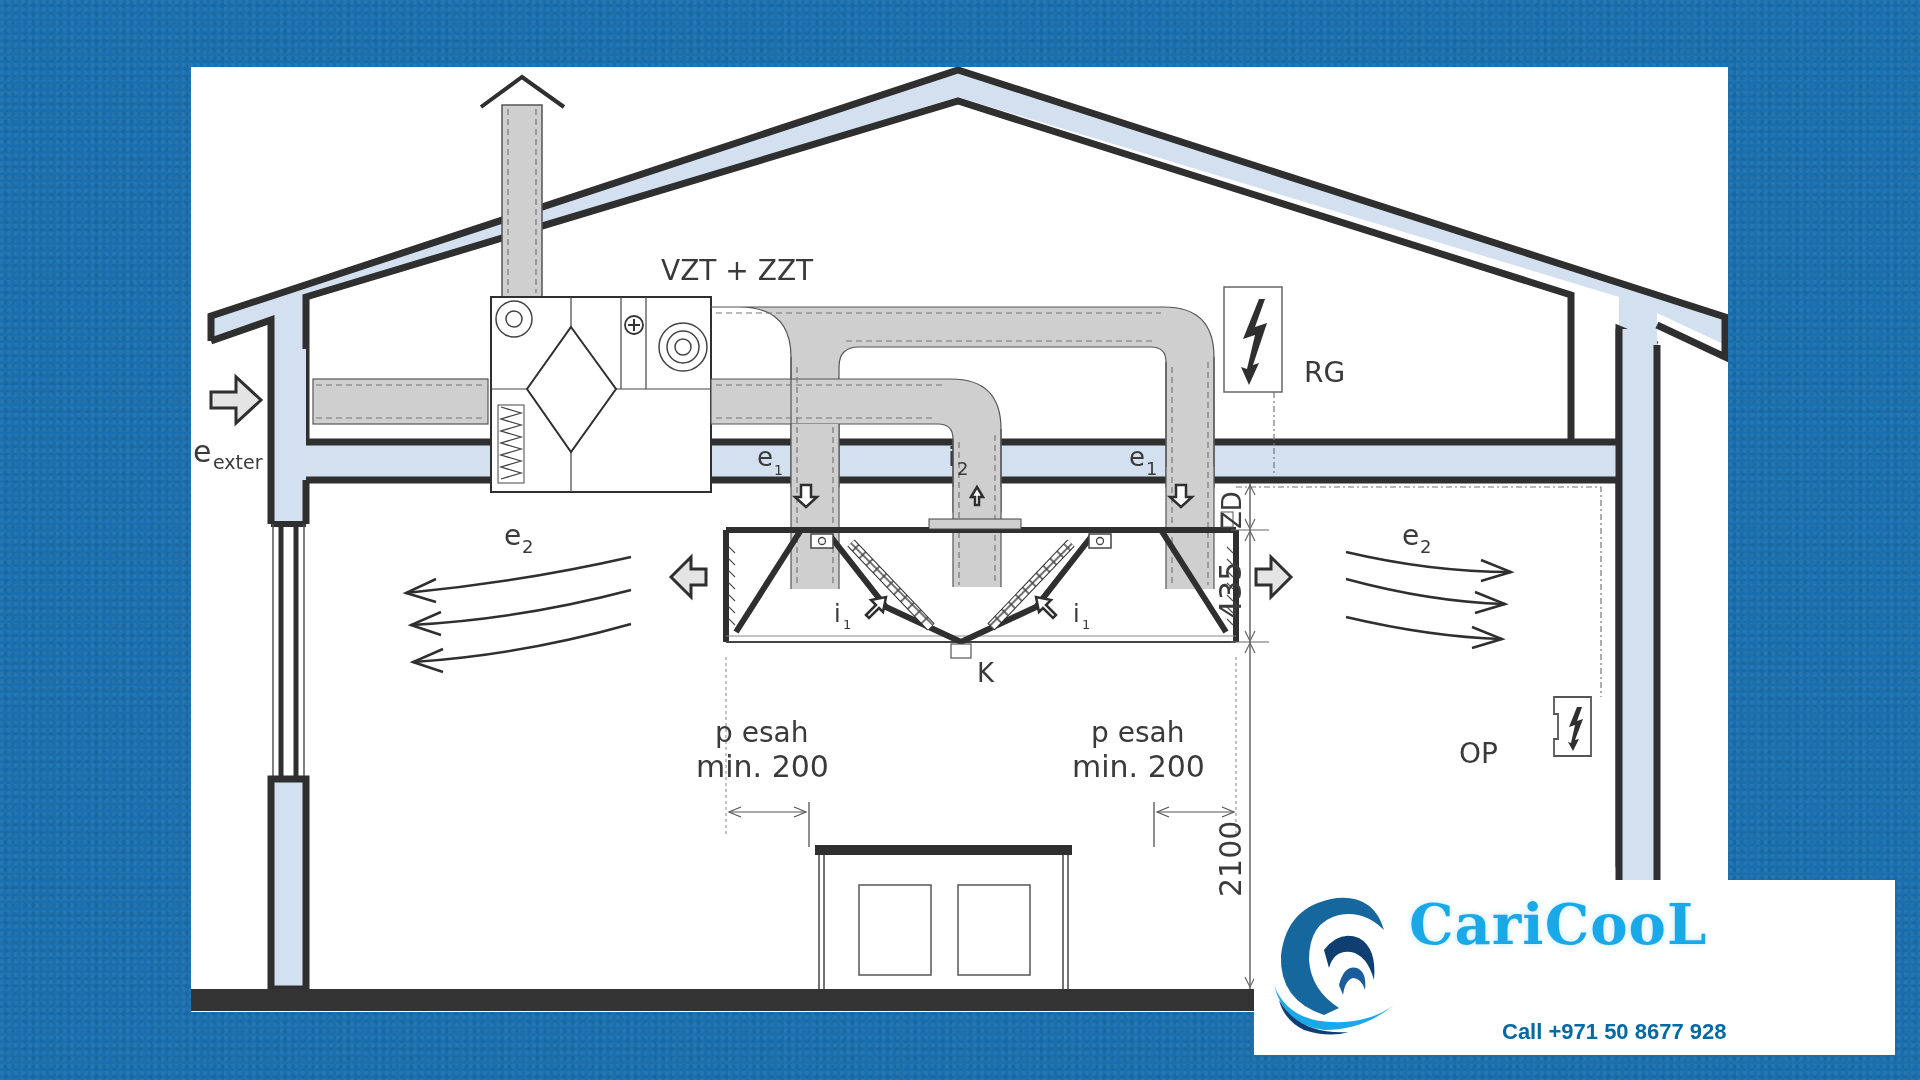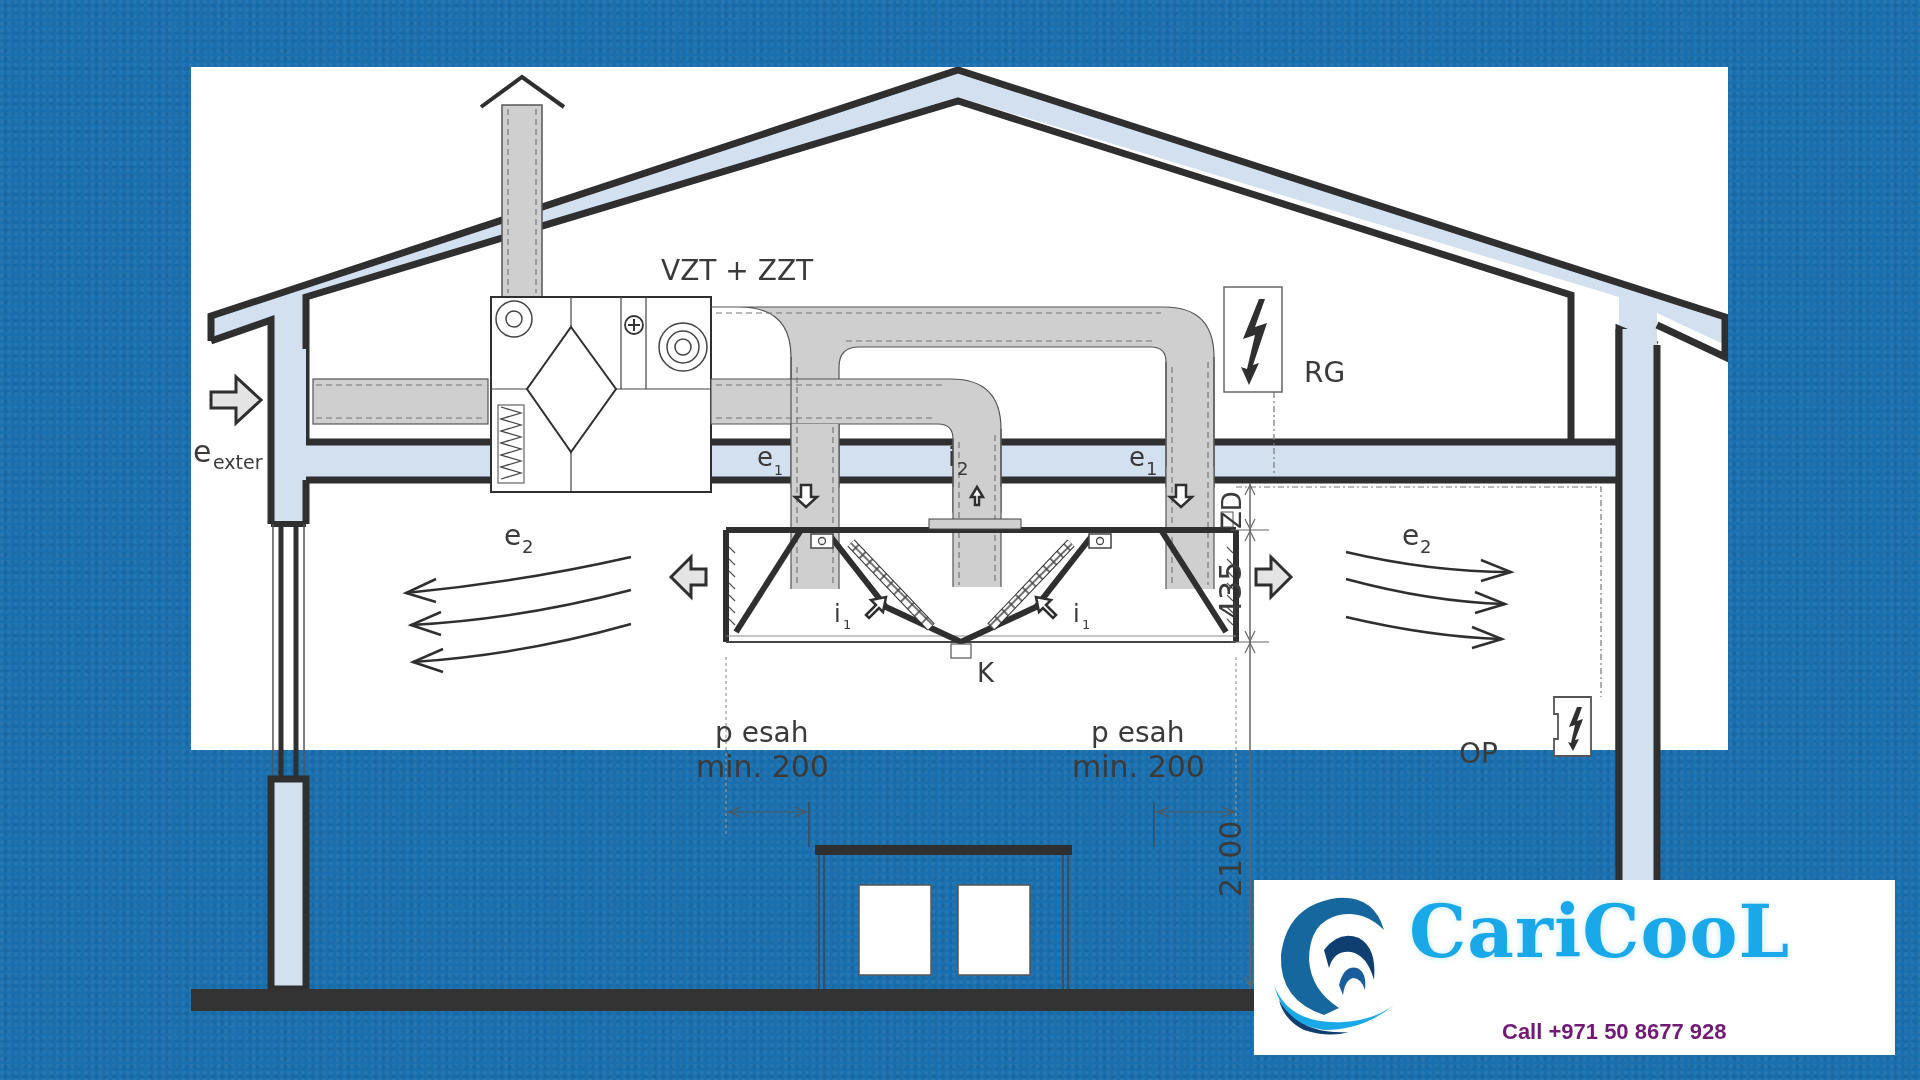--- a/index.html
+++ b/index.html
@@ -6,43 +6,43 @@
   body {
     width:1920px; height:1080px; overflow:hidden; position:relative;
     background:#1a6fae;
     background-image:
       radial-gradient(circle at 20% 30%, rgba(255,255,255,0.05) 0 2px, transparent 3px),
       radial-gradient(circle at 70% 60%, rgba(0,0,0,0.06) 0 2px, transparent 3px);
     background-size: 7px 7px, 9px 9px;
     font-family: "DejaVu Sans", sans-serif;
   }
   .panel {
-    position:absolute; left:191px; top:67px; width:1537px; height:683px;
+    position:absolute; left:191px; top:67px; width:1537px; height:945px;
     background:#ffffff;
   }
   .panel svg { position:absolute; left:0; top:0; }
   .lbl { font-family:"DejaVu Sans", sans-serif; fill:#3a3a3a; }
   .logo {
     position:absolute; left:1254px; top:880px; width:641px; height:175px;
     background:#ffffff;
   }
   .logo-mark { position:absolute; left:15px; top:10px; }
   .brand {
     position:absolute; left:155px; top:16px; font-family:"DejaVu Serif", serif;
-    font-weight:bold; font-size:72px; color:#1aa9e8; letter-spacing:1px;
+    font-weight:bold; font-size:56px; color:#1aa9e8; letter-spacing:1px;
     text-shadow: 0 0 6px #bfe8fb, 0 0 2px #ffffff;
     line-height:1;
   }
   .tagline {
     position:absolute; left:182px; top:111px; font-family:"Liberation Sans", sans-serif;
     font-size:21px; color:#3c3c3c; letter-spacing:0px;
   }
   .phone {
     position:absolute; left:248px; top:139px; font-family:"Liberation Sans", sans-serif;
-    font-weight:bold; font-size:22px; color:#701a75;
+    font-weight:bold; font-size:22px; color:#0369a1;
   }
 </style>
 </head>
 <body>
 
 <div class="panel">
 <svg width="1537" height="945" viewBox="0 0 1537 945">
   <defs>
     <pattern id="hatch" width="10" height="10" patternUnits="userSpaceOnUse" patternTransform="rotate(45)">
       <rect width="10" height="10" fill="#fff"></rect>

